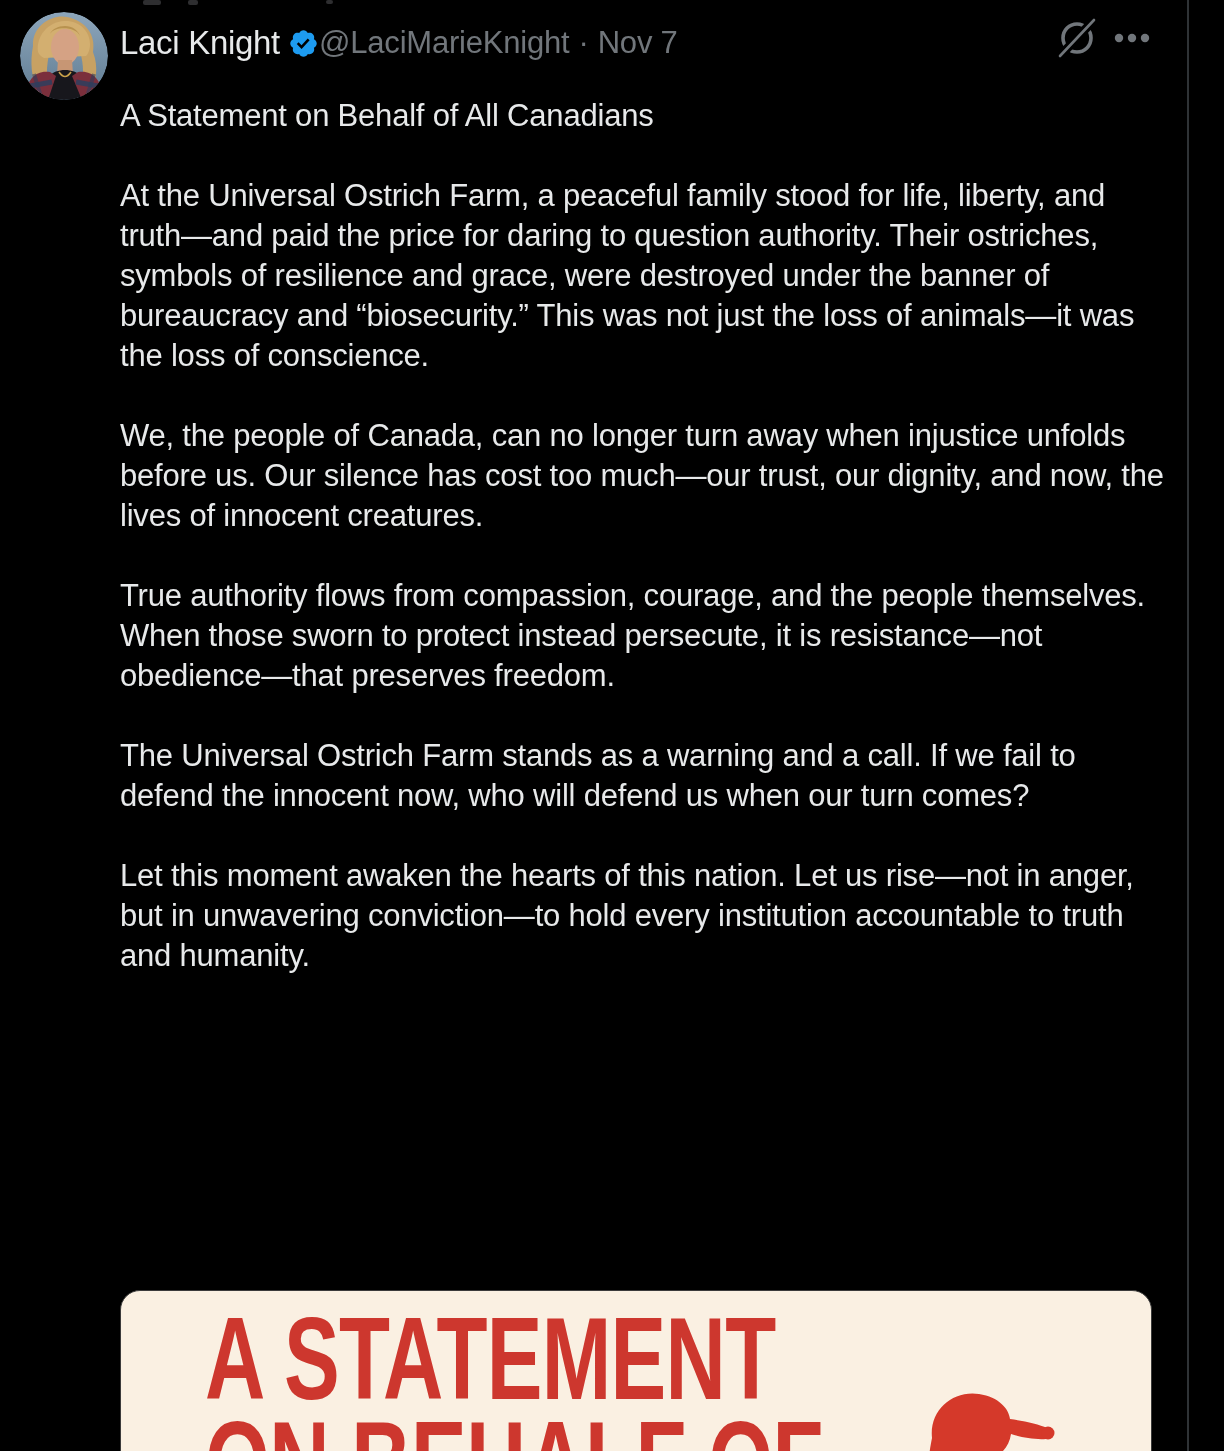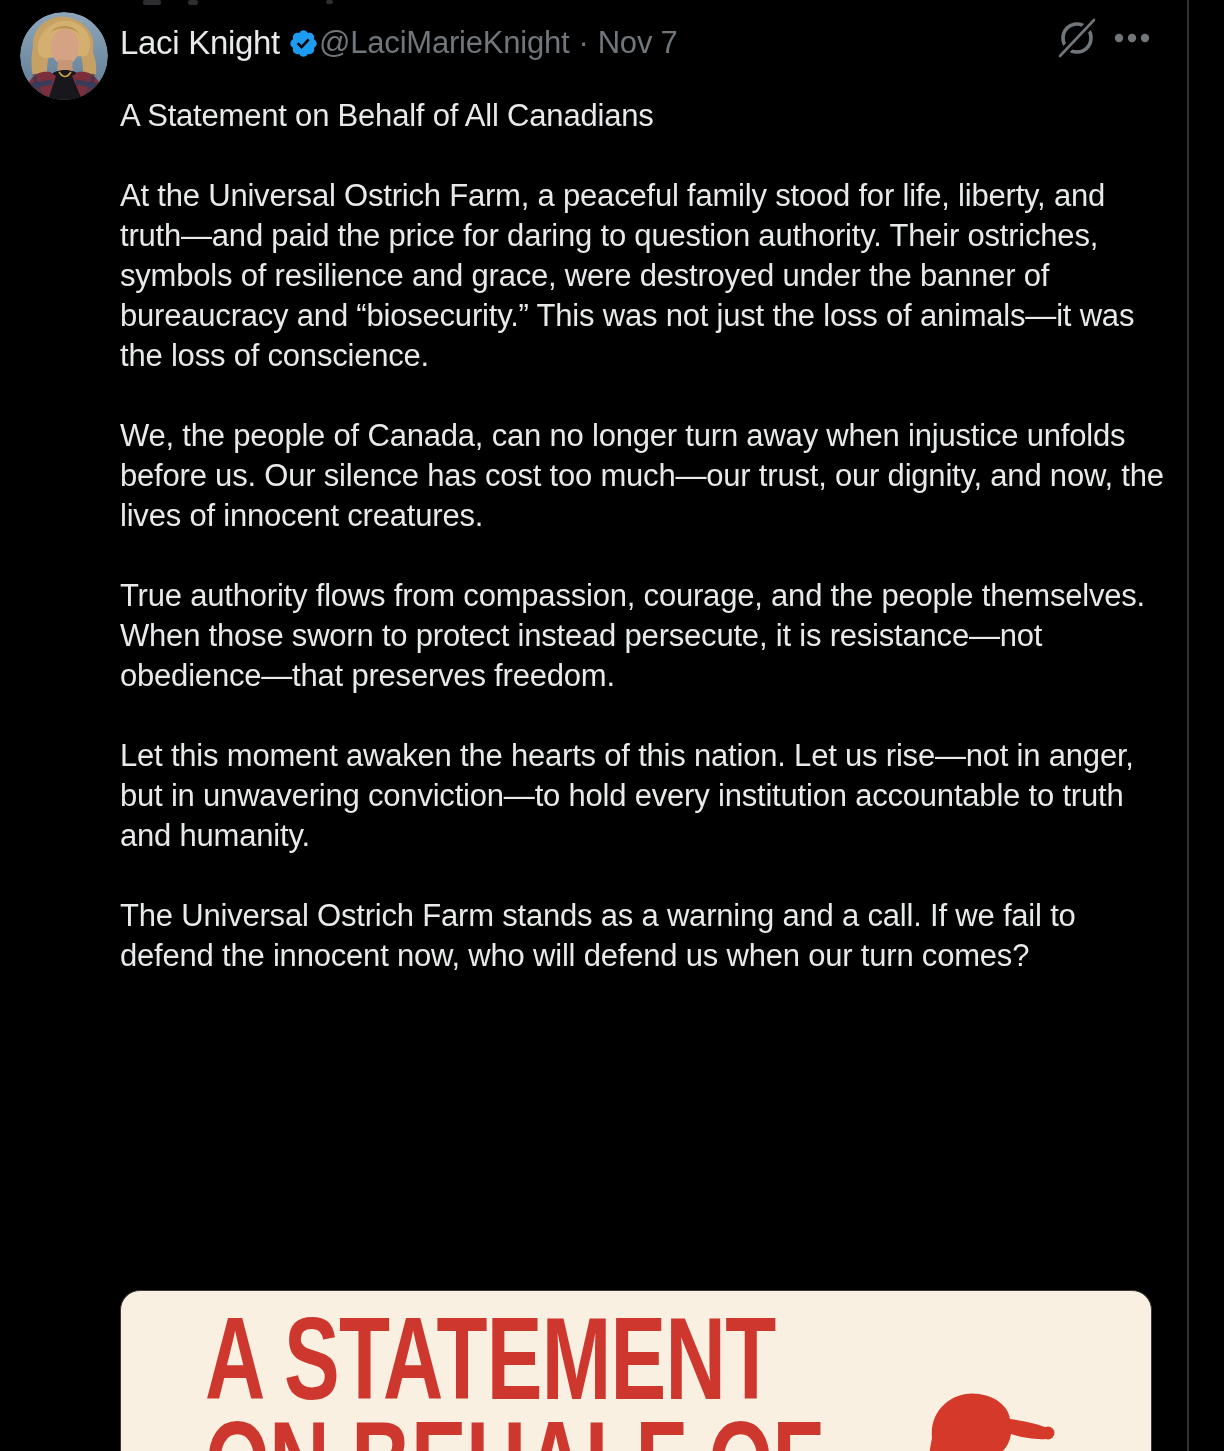--- a/index.html
+++ b/index.html
@@ -146,22 +146,22 @@
       <circle cx="23" cy="23" r="4.2" fill="#71767b"></circle>
       <circle cx="36" cy="23" r="4.2" fill="#71767b"></circle>
     </svg>
   </div>
 
   <div class="tweet-body">
       <p class="body-para">A Statement on Behalf of All Canadians</p>
       <p class="body-para">At the Universal Ostrich Farm, a peaceful family stood for life, liberty, and truth—and paid the price for daring to question authority. Their ostriches, symbols of resilience and grace, were destroyed under the banner of bureaucracy and “biosecurity.” This was not just the loss of animals—it was the loss of conscience.</p>
       <p class="body-para">We, the people of Canada, can no longer turn away when injustice unfolds before us. Our silence has cost too much—our trust, our dignity, and now, the lives of innocent creatures.</p>
       <p class="body-para">True authority flows from compassion, courage, and the people themselves. When those sworn to protect instead persecute, it is resistance—not obedience—that preserves freedom.</p>
+      <p class="body-para">The Universal Ostrich Farm stands as a warning and a call. If we fail to defend the innocent now, who will defend us when our turn comes?</p>
       <p class="body-para">Let this moment awaken the hearts of this nation. Let us rise—not in anger, but in unwavering conviction—to hold every institution accountable to truth and humanity.</p>
-      <p class="body-para">The Universal Ostrich Farm stands as a warning and a call. If we fail to defend the innocent now, who will defend us when our turn comes?</p>
     </div>
 
   <div class="media-card">
     <div class="card-title line1">A STATEMENT</div>
     <div class="card-title line2">ON BEHALF OF</div>
     <svg class="ostrich" width="170" height="330" viewBox="0 0 170 330">
       <path fill="#d5392a" d="M 21 54
         C 18 26 42 6 68 10
         C 88 13 98 25 99 35
         C 113 37 128 40 136 44

